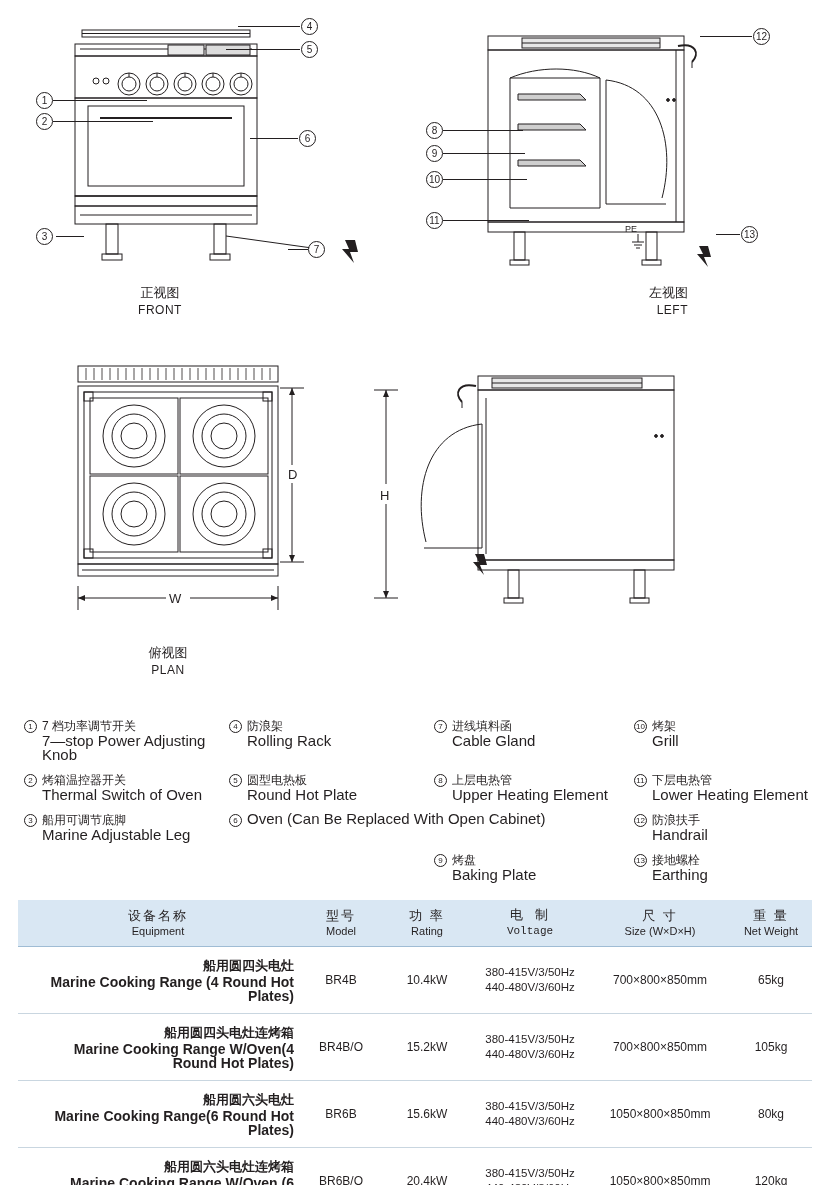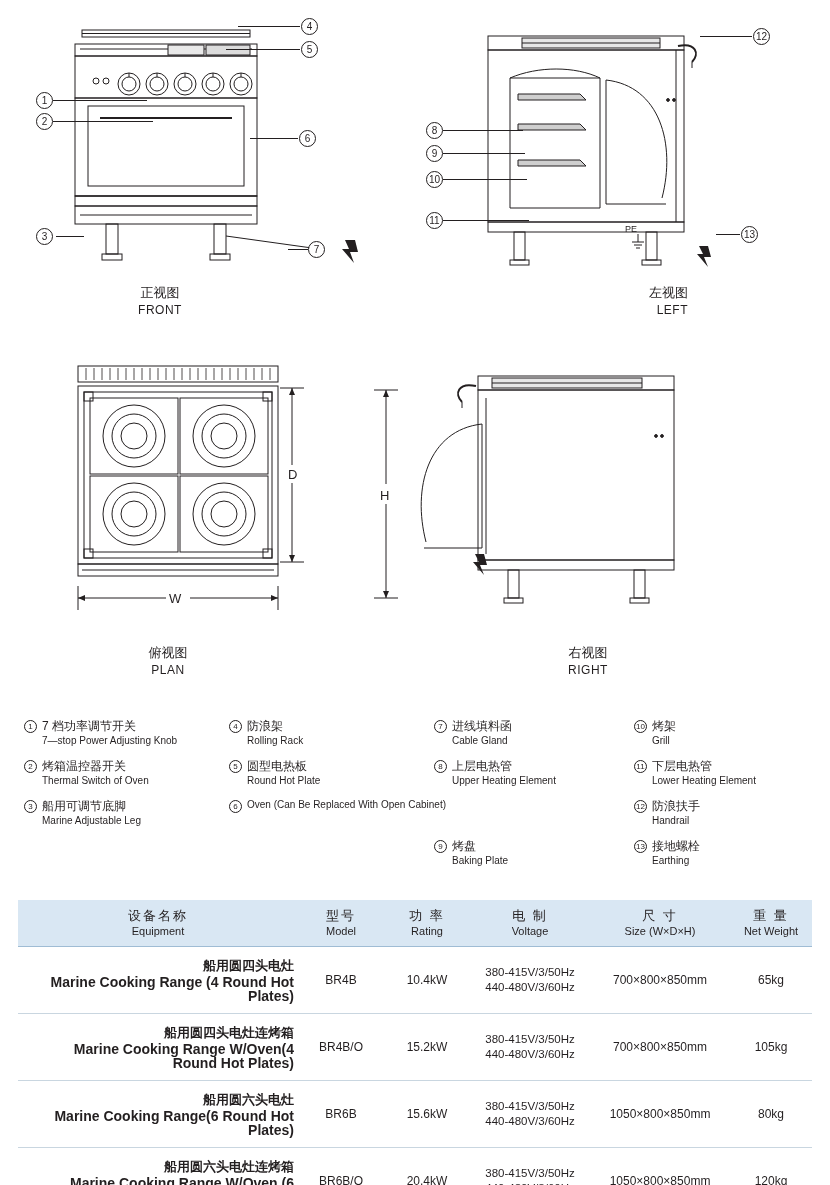--- a/index.html
+++ b/index.html
@@ -43,21 +43,21 @@
     row-gap: 10px;
   }
   .legend .item { position: relative; padding-left: 18px; }
   .legend .num {
     position: absolute; left: 0; top: 2px;
     width: 13px; height: 13px; line-height: 11px;
     border: 1px solid #231f20; border-radius: 50%;
     font-size: 8px; text-align: center;
   }
   .legend .cn { font-size: 12px; line-height: 16px; }
-  .legend .en { font-size: 10px; line-height: 14px; color: #231f20; }
+  .legend .en { font-size: 15px; line-height: 14px; color: #231f20; }
 
   
   table.spec {
     position: absolute;
     left: 18px; top: 900px;
     width: 794px;
     border-collapse: collapse;
     background: #fff;
   }
   table.spec thead th {
@@ -75,21 +75,21 @@
     text-align: center;
     font-size: 12px;
   }
   table.spec tbody td.name { text-align: right; padding-left: 12px; font-weight: bold; }
   table.spec tbody .cn { font-size: 13px; line-height: 18px; }
   table.spec tbody .en { font-size: 14px; line-height: 14px; }
   table.spec tbody .volt { font-size: 11.5px; line-height: 15px; }
   .col-eq { width: 280px; }
   .col-model { width: 86px; }
   .col-rate { width: 86px; }
-  .col-volt { width: 120px; }
+  .col-volt { width: 120px; font-family: Liberation Mono, monospace; }
   .col-size { width: 140px; }
   .col-wt { width: 82px; }
 
   svg { display: block; }
 </style>
 </head>
 <body>
 
 <div class="page">
 
@@ -374,24 +374,20 @@
           <path d="M18 32 l-3 7 l6 0 z" fill="#231f20" stroke="none"></path>
           <path d="M18 240 l-3 -7 l6 0 z" fill="#231f20" stroke="none"></path>
           <line x1="6" y1="32" x2="30" y2="32"></line>
           <line x1="6" y1="240" x2="30" y2="240"></line>
         </g>
         <rect x="10" y="126" width="18" height="20" fill="#ffffff"></rect>
         <text x="12" y="142" font-size="13" font-family="Liberation Sans, sans-serif" fill="#231f20">H</text>
       </svg>
     </div>
 
-    <div class="caption" style="left:488px; top:644px;">
-      <div class="cn">右视图</div>
-      <div class="en">RIGHT</div>
-    </div>
   </div>
 
   <div class="legend">
 
     <div class="item">
       <span class="num">1</span>
       <div class="cn">7 档功率调节开关</div>
       <div class="en">7—stop Power Adjusting Knob</div>
     </div>
     <div class="item">

